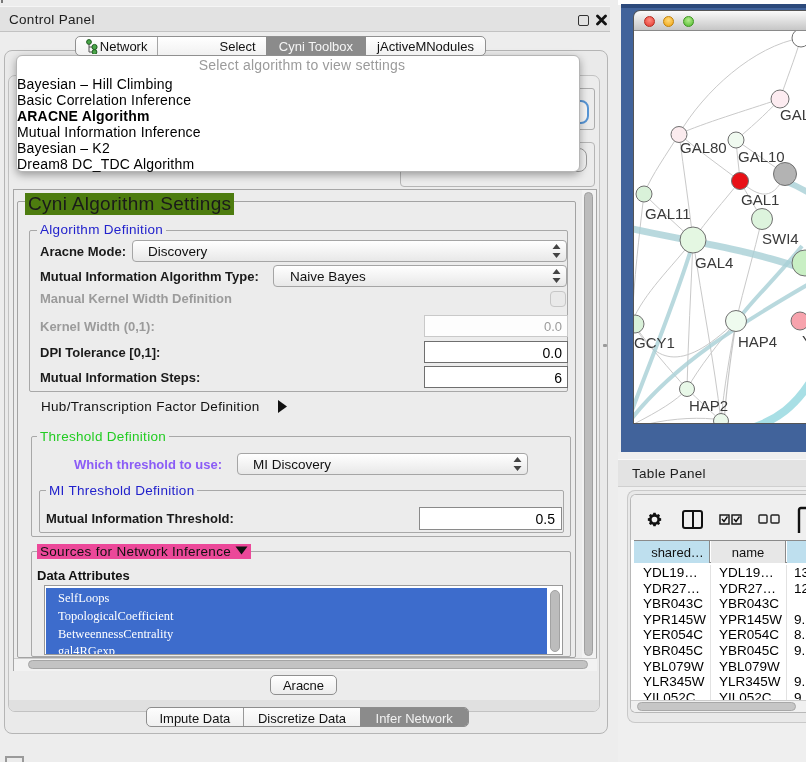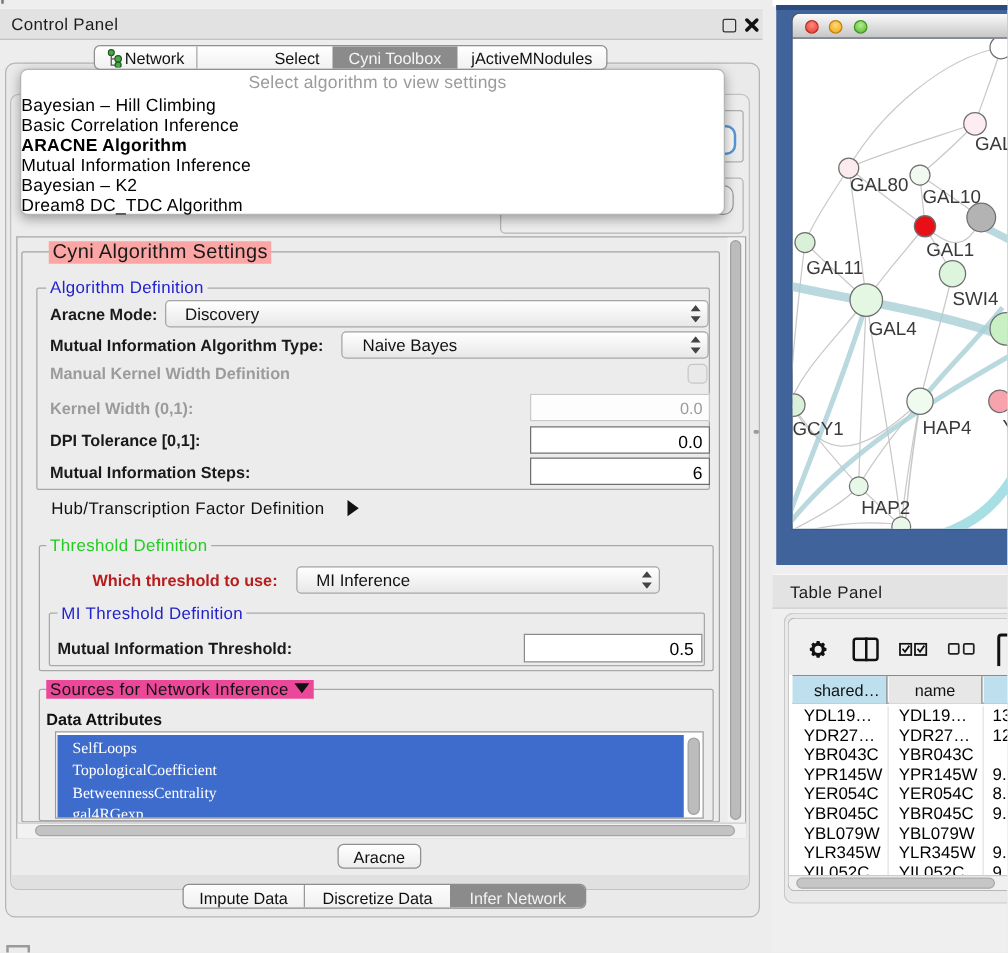--- a/index.html
+++ b/index.html
@@ -27,21 +27,21 @@
 <div class="abs" style="left:9px;top:700px;width:590px;height:11px;background:#e0e0e0;border-radius:0 0 6px 6px;"></div>
 
 <div class="abs" style="left:400px;top:88px;width:195px;height:42px;border:1px solid #adadad;border-radius:3px;"></div>
 <div class="abs" style="left:400px;top:100px;width:189px;height:24px;border:2.5px solid #5795d5;border-radius:8px;background:#f8f8f8;"></div>
 <div class="abs" style="left:400px;top:142px;width:195px;height:45px;border:1px solid #b5b5b5;border-radius:4px;"></div>
 <div class="abs" style="left:395px;top:148px;width:192px;height:24px;border:1px solid #9a9a9a;border-radius:8px;background:#f2f2f2;"></div>
 
 <div class="abs" style="left:13px;top:189px;width:584px;height:482px;border:1px solid #a6a6a6;background:#ececec;"></div>
 
 <div class="abs" style="left:17px;top:201px;width:559px;height:457px;border:1px solid #a3a3a3;border-radius:2px;"></div>
-<div class="abs" style="left:25px;top:193px;background:#fca5a5;padding:0 3px;font-size:16px;letter-spacing:0.3px;color:#1a1a1a;margin-left:14px;">Cyni Algorithm Settings</div>
+<div class="abs" style="left:25px;top:193px;background:#4d7c0f;padding:0 3px;font-size:19px;letter-spacing:0.3px;color:#1a1a1a;">Cyni Algorithm Settings</div>
 
 <div class="abs" style="left:29px;top:230px;width:539px;height:162px;border:1px solid #a8a8a8;border-radius:2px;"></div>
 <div class="abs" style="left:37px;top:222px;background:#ececec;padding:0 3px;font-size:13.5px;letter-spacing:0.3px;color:#2222cc;">Algorithm Definition</div>
 
 <div class="abs b" style="left:40px;top:244px;font-size:13px;color:#1a1a1a;">Aracne Mode:</div>
 <div class="abs combo" style="left:132px;top:240px;width:435px;height:22px;"></div>
 <div class="abs" style="left:148px;top:244px;font-size:13.5px;color:#111;">Discovery</div>
 
 <div class="abs b" style="left:40px;top:269px;font-size:13px;color:#1a1a1a;">Mutual Information Algorithm Type:</div>
 <div class="abs combo2" style="left:273px;top:265px;width:294px;height:22px;"></div>
@@ -60,23 +60,23 @@
 <div class="abs" style="left:424px;top:366px;width:144px;height:22px;background:#fff;border:1px solid #6f6f6f;font-size:14px;color:#000;text-align:right;padding:3px 5px 0 0;">6</div>
 
 <div class="abs" style="left:41px;top:399px;font-size:13.5px;letter-spacing:0.3px;color:#111;">Hub/Transcription Factor Definition</div>
 <svg class="abs" style="left:276px;top:399px;" width="12" height="15" viewBox="0 0 12 15">
     <path d="M2 1 L11 7.5 L2 14 Z" fill="#111"></path>
   </svg>
 
 <div class="abs" style="left:31px;top:436px;width:540px;height:101px;border:1px solid #a8a8a8;border-radius:2px;"></div>
 <div class="abs" style="left:37px;top:429px;background:#ececec;padding:0 3px;font-size:13.5px;letter-spacing:0.3px;color:#22cc22;">Threshold Definition</div>
 
-<div class="abs b" style="left:74px;top:457px;font-size:13px;color:#b91c1c;text-align:right;">Which threshold to use:</div>
+<div class="abs b" style="left:74px;top:457px;font-size:13px;color:#8b5cf6;text-align:right;">Which threshold to use:</div>
 <div class="abs combo3" style="left:237px;top:453px;width:291px;height:22px;"></div>
-<div class="abs" style="left:253px;top:457px;font-size:13.5px;color:#111;">MI Inference</div>
+<div class="abs" style="left:253px;top:457px;font-size:13.5px;color:#111;">MI Discovery</div>
 
 <div class="abs" style="left:39px;top:490px;width:525px;height:43px;border:1px solid #a8a8a8;border-radius:2px;"></div>
 <div class="abs" style="left:46px;top:483px;background:#ececec;padding:0 3px;font-size:13.5px;letter-spacing:0.3px;color:#2222cc;">MI Threshold Definition</div>
 
 <div class="abs b" style="left:46px;top:511px;font-size:13px;color:#1a1a1a;">Mutual Information Threshold:</div>
 <div class="abs" style="left:419px;top:507px;width:143px;height:23px;background:#fff;border:1px solid #8a8a8a;font-size:14px;color:#000;text-align:right;padding:3px 6px 0 0;">0.5</div>
 
 <div class="abs" style="left:31px;top:551px;width:540px;height:106px;border:1px solid #a8a8a8;border-top:1px solid #a8a8a8;border-radius:2px;"></div>
 <div class="abs" style="left:37px;top:544px;background:#ec4899;padding:0 3px;font-size:13.5px;letter-spacing:0.3px;color:#111;">Sources for Network Inference <svg width="13" height="9" viewBox="0 0 13 9" style="display:inline-block;vertical-align:1px;">
       <path d="M0.5 0.5 L12.5 0.5 L6.5 8.5 Z" fill="#111"></path>

